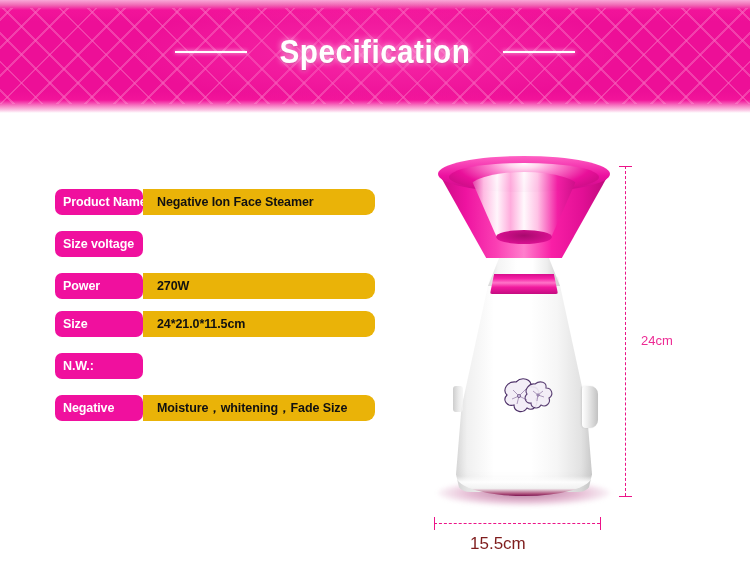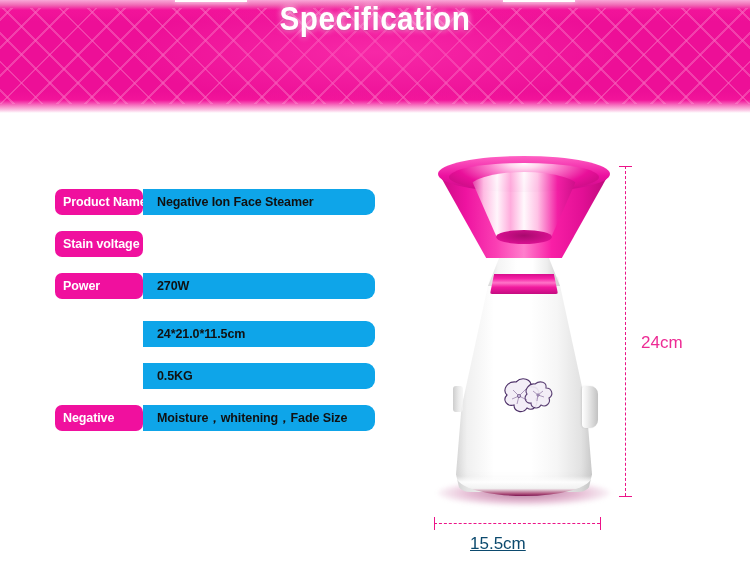--- a/index.html
+++ b/index.html
@@ -52,20 +52,21 @@
     left: 0; top: 0;
     width: 750px; height: 104px;
     background: radial-gradient(ellipse 330px 70px at 375px 52px,
       rgba(255,60,180,0.55) 0%, rgba(237,15,151,0.0) 75%);
   }
   #banner-inner {
     position: absolute;
     left: 0; top: 0;
     width: 750px; height: 104px;
     display: flex;
+    align-items: center;
     justify-content: center;
     gap: 22px;
   }
   .rule {
     width: 72px;
     height: 2px;
     background: #ffffff;
     box-shadow: 0 0 4px rgba(255,255,255,0.85);
   }
   #banner-title {
@@ -83,21 +84,21 @@
     position: absolute;
     left: 55px;
     top: 189px;
     width: 320px;
   }
   .spec-row {
     position: relative;
     height: 26px;
     margin-bottom: 16px;
   }
-  .spec-row.gap-after { margin-bottom: 22px; }
+  .spec-row.gap-after { margin-bottom: 12px; }
   .spec-label {
     position: absolute;
     left: 0; top: 0;
     width: 88px;
     height: 26px;
     border-radius: 7px;
     background: #f0109e;
     color: #ffffff;
     font-size: 12.5px;
     font-weight: bold;
@@ -107,21 +108,21 @@
     box-sizing: border-box;
     white-space: nowrap;
     letter-spacing: -0.1px;
   }
   .spec-value {
     position: absolute;
     left: 88px; top: 0;
     width: 232px;
     height: 26px;
     border-radius: 0 9px 9px 0;
-    background: #0ea5e9;
+    background: #eab308;
     color: #111111;
     font-size: 12.5px;
     font-weight: bold;
     display: flex;
     align-items: center;
     padding-left: 14px;
     box-sizing: border-box;
     white-space: nowrap;
     letter-spacing: -0.1px;
   }
@@ -257,45 +258,44 @@
     width: 13px;
     height: 0;
     border-top: 1px solid #ec1388;
   }
   #dim-v-tick-top { left: 619px; top: 166px; }
   #dim-v-tick-bottom { left: 619px; top: 496px; }
   #dim-height-label {
     position: absolute;
     left: 641px; top: 333px;
     color: #ed2b94;
-    font-size: 17px;
+    font-size: 13px;
     white-space: nowrap;
   }
   .dim-h-line {
     position: absolute;
     left: 434px; top: 523px;
     width: 166px;
     height: 0;
     border-top: 1px dashed #ec1388;
   }
   .dim-tick-v {
     position: absolute;
     width: 0;
     height: 13px;
     border-left: 1px solid #ec1388;
   }
   #dim-h-tick-left { left: 434px; top: 517px; }
   #dim-h-tick-right { left: 600px; top: 517px; }
   #dim-width-label {
     position: absolute;
     left: 470px; top: 534px;
-    color: #0c4a6e;
+    color: #7f1d1d;
     font-size: 17px;
     white-space: nowrap;
-    text-decoration: underline;
   }
 </style>
 </head>
 <body>
 
 <div id="banner">
   <div id="banner-texture"></div>
   <div id="banner-glow"></div>
   <div id="banner-inner">
     <div class="rule"></div>
@@ -306,34 +306,35 @@
 
 <div id="spec-table">
 
   <div class="spec-row">
     <div class="spec-label">Product Name</div>
     <div class="spec-value">Negative Ion Face Steamer</div>
   </div>
 
 
   <div class="spec-row">
-    <div class="spec-label">Stain voltage</div>
+    <div class="spec-label">Size voltage</div>
   </div>
 
   <div class="spec-row gap-after">
     <div class="spec-label">Power</div>
     <div class="spec-value">270W</div>
   </div>
 
   <div class="spec-row">
+    <div class="spec-label">Size</div>
     <div class="spec-value">24*21.0*11.5cm</div>
   </div>
 
   <div class="spec-row">
-    <div class="spec-value">0.5KG</div>
+    <div class="spec-label">N.W.:</div>
   </div>
 
   <div class="spec-row">
     <div class="spec-label">Negative</div>
     <div class="spec-value">Moisture，whitening，Fade Size</div>
   </div>
 
 </div>
 
 <div id="product">

